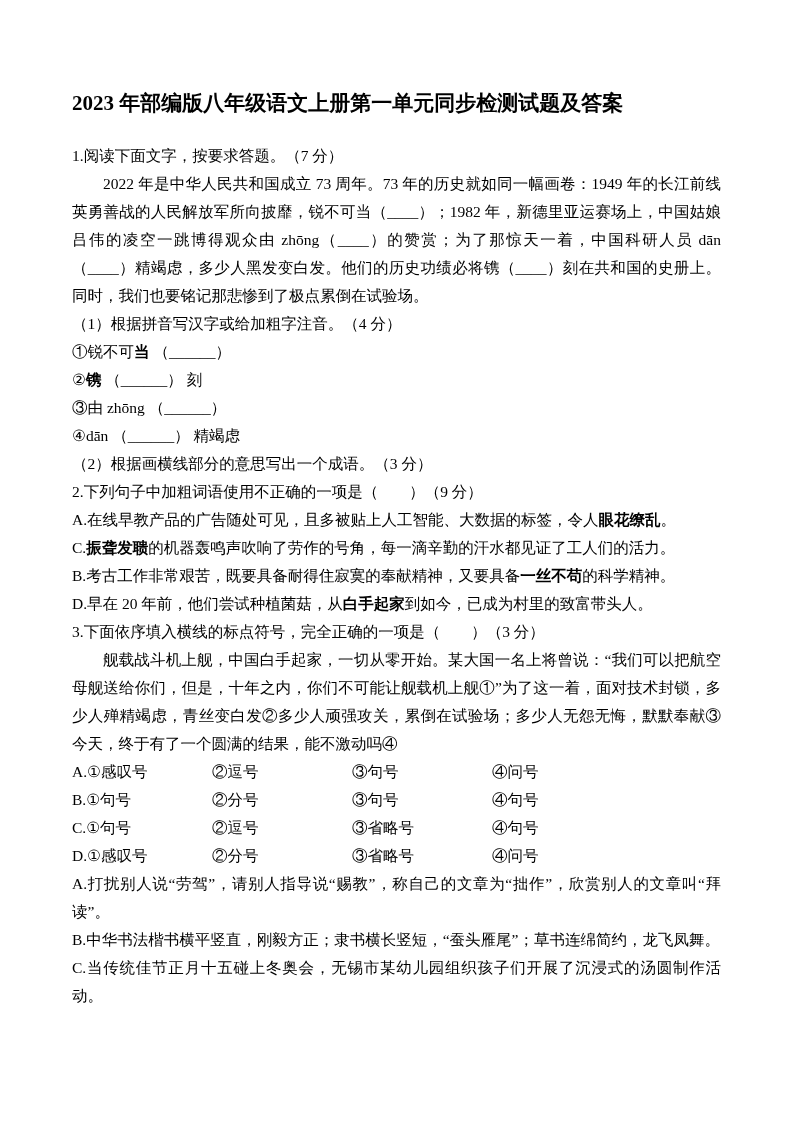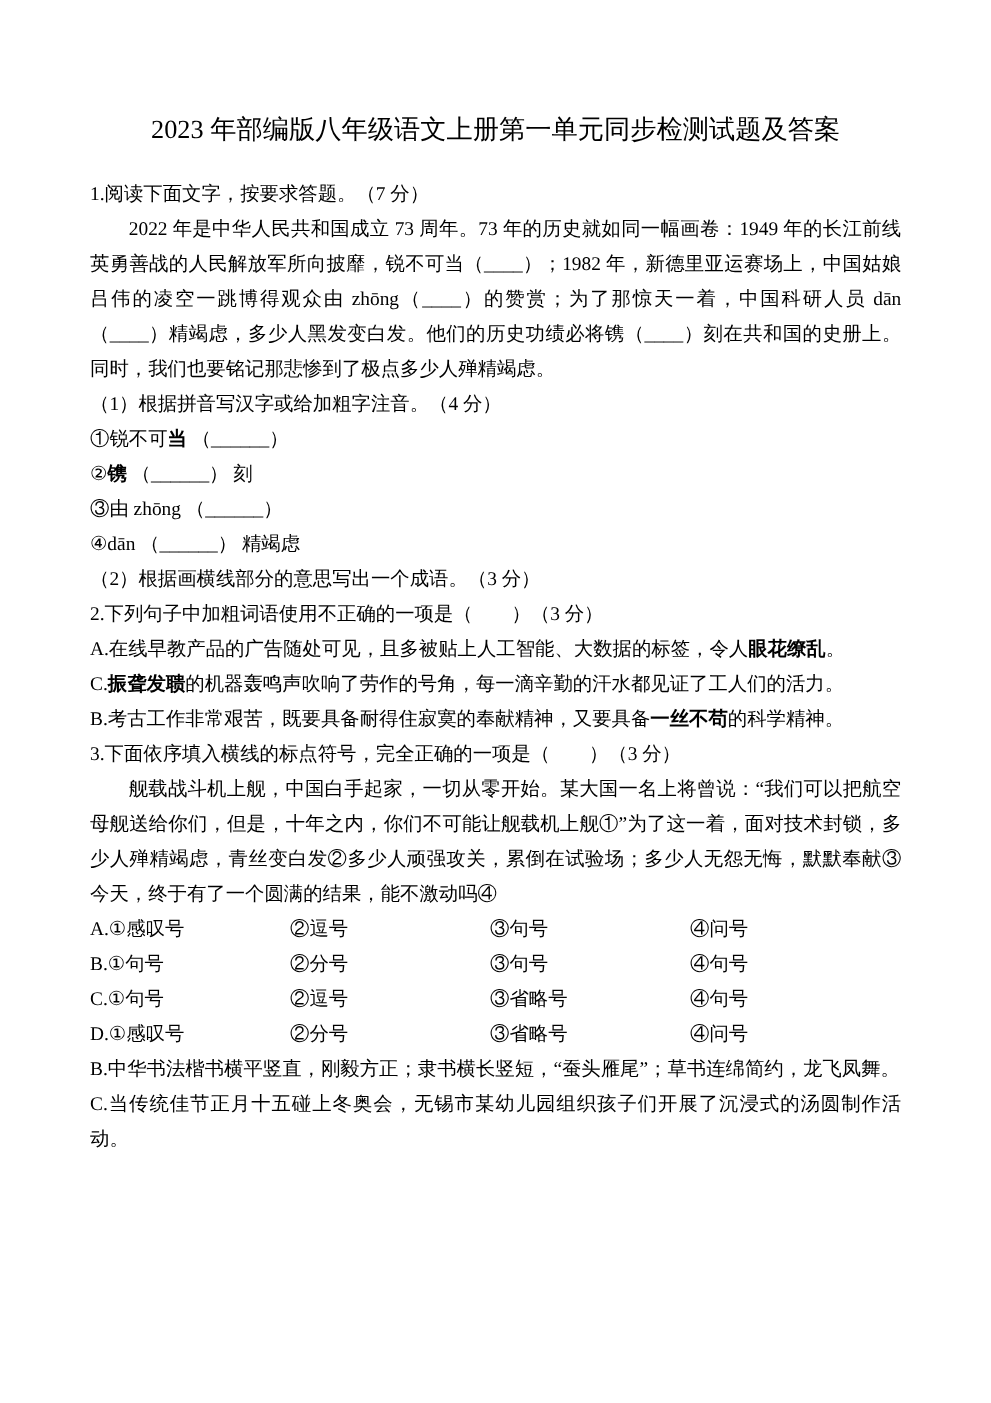--- a/index.html
+++ b/index.html
@@ -15,38 +15,36 @@
     background: #ffffff;
     padding: 88px 72px 40px 72px;
     font-family: "Liberation Serif", "DejaVu Serif", serif;
     font-size: 15.5px;
     color: #000000;
     overflow: hidden;
   }
   .doc-title {
     margin: 0 0 24px 0;
     font-size: 21px;
-    font-weight: 400;
+    font-weight: 700;
     line-height: 30px;
-    text-align: center;
   }
   .doc-body {
     width: 649px;
   }
   .block {
     line-height: 28px;
     text-align: justify;
   }
   .block.indent {
     text-indent: 2em;
   }
   .block.cols {
     display: flex;
     text-align: left;
-    gap: 20px;
   }
   .block.cols .cell {
     width: 140px;
     flex: 0 0 auto;
   }
   .block.cols .cell:last-child {
     width: auto;
     flex: 1 1 auto;
   }
   .seg.bold {
@@ -56,31 +54,32 @@
     text-underline-offset: 3px;
   }
 </style>
 </head>
 <body>
 
 <div class="page">
   <h1 class="doc-title">2023 年部编版八年级语文上册第一单元同步检测试题及答案</h1>
   <div class="doc-body">
       <div class="block line"><span class="seg">1.阅读下面文字，按要求答题。（7 分）</span></div>
-      <div class="block indent"><span class="seg">2022 年是中华人民共和国成立 73 周年。73 年的历史就如同一幅画卷：1949 年的长江前线英勇善战的人民解放军所向披靡，锐不可当（____）；1982 年，新德里亚运赛场上，中国姑娘吕伟的凌空一跳博得观众由 zhōng（____）的赞赏；为了那惊天一着，中国科研人员 dān（____）精竭虑，多少人黑发变白发。他们的历史功绩必将镌（____）刻在共和国的史册上。同时，我们也要铭记那</span><span class="seg underline">悲惨到了极点</span><span class="seg">多少人殚精竭虑。</span></div>
+      <div class="block indent"><span class="seg">2022 年是中华人民共和国成立 73 周年。73 年的历史就如同一幅画卷：1949 年的长江前线英勇善战的人民解放军所向披靡，锐不可当（____）；1982 年，新德里亚运赛场上，中国姑娘吕伟的凌空一跳博得观众由 zhōng（____）的赞赏；为了那惊天一着，中国科研人员 dān（____）精竭虑，多少人黑发变白发。他们的历史功绩必将镌（____）刻在共和国的史册上。同时，我们也要铭记那</span><span class="seg underline">悲惨到了极点</span><span class="seg">累倒在试验场。</span></div>
       <div class="block line"><span class="seg">（1）根据拼音写汉字或给加粗字注音。（4 分）</span></div>
       <div class="block line"><span class="seg">①锐不可</span><span class="seg bold">当</span><span class="seg"> （______）</span></div>
       <div class="block line"><span class="seg">②</span><span class="seg bold">镌</span><span class="seg"> （______） 刻</span></div>
       <div class="block line"><span class="seg">③由 zhōng （______）</span></div>
       <div class="block line"><span class="seg">④dān （______） 精竭虑</span></div>
       <div class="block line"><span class="seg">（2）根据画横线部分的意思写出一个成语。（3 分）</span></div>
-      <div class="block line"><span class="seg">2.下列句子中加粗词语使用不正确的一项是（　　）（3 分）</span></div>
+      <div class="block line"><span class="seg">2.下列句子中加粗词语使用不正确的一项是（　　）（9 分）</span></div>
       <div class="block line"><span class="seg">A.在线早教产品的广告随处可见，且多被贴上人工智能、大数据的标签，令人</span><span class="seg bold">眼花缭乱</span><span class="seg">。</span></div>
       <div class="block line"><span class="seg">C.</span><span class="seg bold">振聋发聩</span><span class="seg">的机器轰鸣声吹响了劳作的号角，每一滴辛勤的汗水都见证了工人们的活力。</span></div>
       <div class="block line"><span class="seg">B.考古工作非常艰苦，既要具备耐得住寂寞的奉献精神，又要具备</span><span class="seg bold">一丝不苟</span><span class="seg">的科学精神。</span></div>
+      <div class="block line"><span class="seg">D.早在 20 年前，他们尝试种植菌菇，从</span><span class="seg bold">白手起家</span><span class="seg">到如今，已成为村里的致富带头人。</span></div>
       <div class="block line"><span class="seg">3.下面依序填入横线的标点符号，完全正确的一项是（　　）（3 分）</span></div>
       <div class="block indent"><span class="seg">舰载战斗机上舰，中国白手起家，一切从零开始。某大国一名上将曾说：“我们可以把航空母舰送给你们，但是，十年之内，你们不可能让舰载机上舰</span><span class="seg underline">①</span><span class="seg">”为了这一着，面对技术封锁，多少人殚精竭虑，青丝变白发</span><span class="seg underline">②</span><span class="seg">多少人顽强攻关，累倒在试验场；多少人无怨无悔，默默奉献</span><span class="seg underline">③</span><span class="seg">今天，终于有了一个圆满的结果，能不激动吗</span><span class="seg underline">④</span></div>
       <div class="block cols">
         <span class="cell">A.①感叹号</span>
         <span class="cell">②逗号</span>
         <span class="cell">③句号</span>
         <span class="cell">④问号</span>
       </div>
       <div class="block cols">
         <span class="cell">B.①句号</span>
@@ -93,16 +92,17 @@
         <span class="cell">②逗号</span>
         <span class="cell">③省略号</span>
         <span class="cell">④句号</span>
       </div>
       <div class="block cols">
         <span class="cell">D.①感叹号</span>
         <span class="cell">②分号</span>
         <span class="cell">③省略号</span>
         <span class="cell">④问号</span>
       </div>
+      <div class="block line"><span class="seg">A.打扰别人说“劳驾”，请别人指导说“赐教”，称自己的文章为“拙作”，欣赏别人的文章叫“拜读”。</span></div>
       <div class="block line"><span class="seg">B.中华书法楷书横平竖直，刚毅方正；隶书横长竖短，“蚕头雁尾”；草书连绵简约，龙飞凤舞。</span></div>
       <div class="block line"><span class="seg">C.当传统佳节正月十五碰上冬奥会，无锡市某幼儿园组织孩子们开展了沉浸式的汤圆制作活动。</span></div>
     </div>
 </div>
 
 </body></html>

